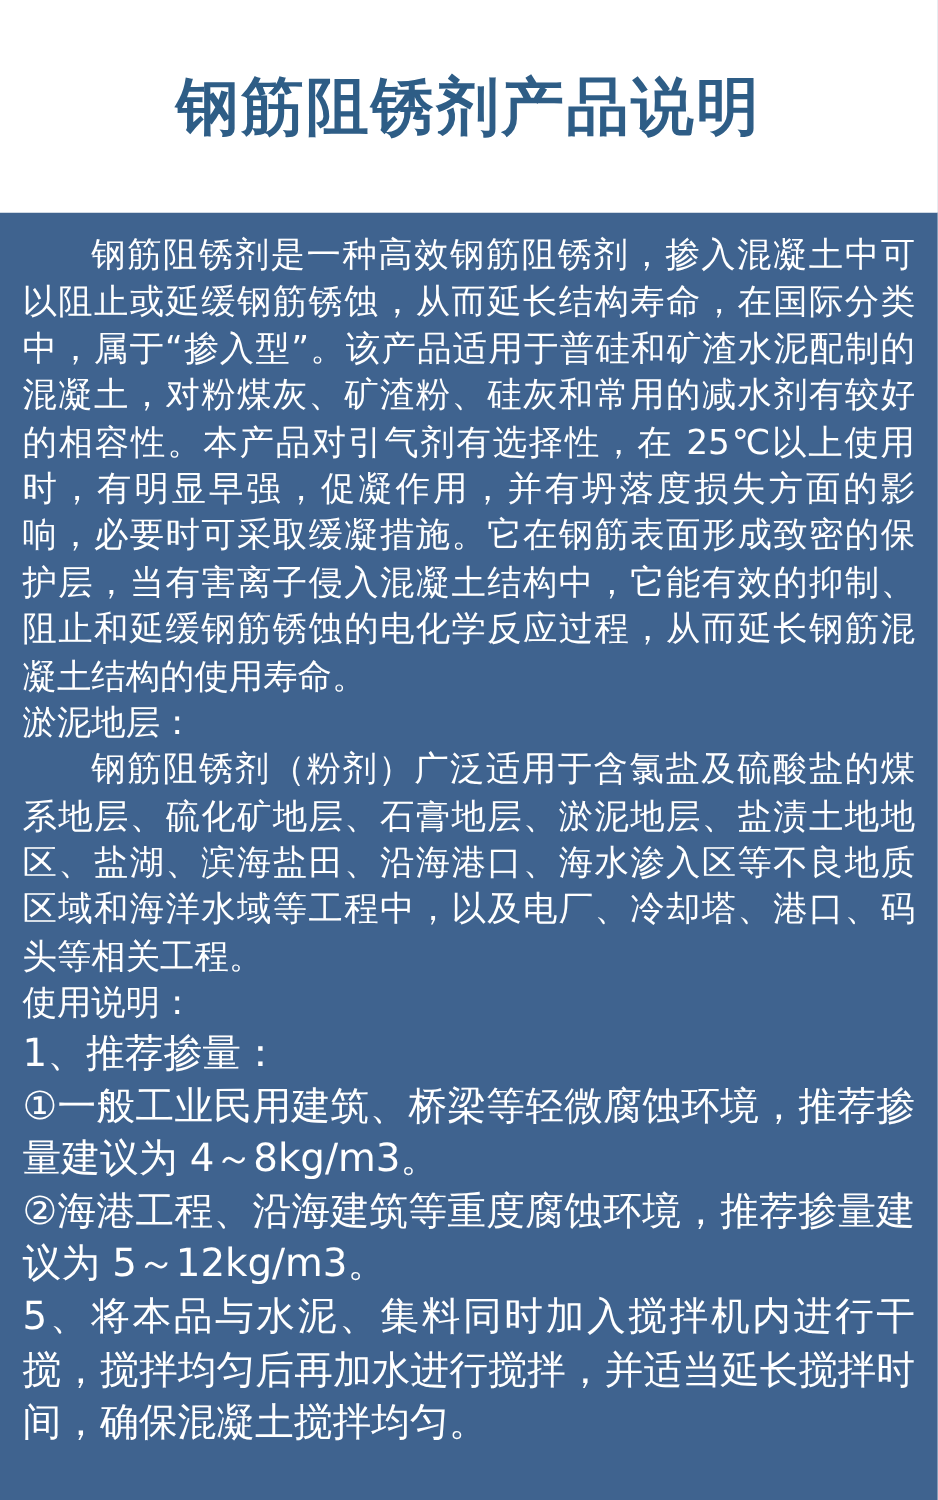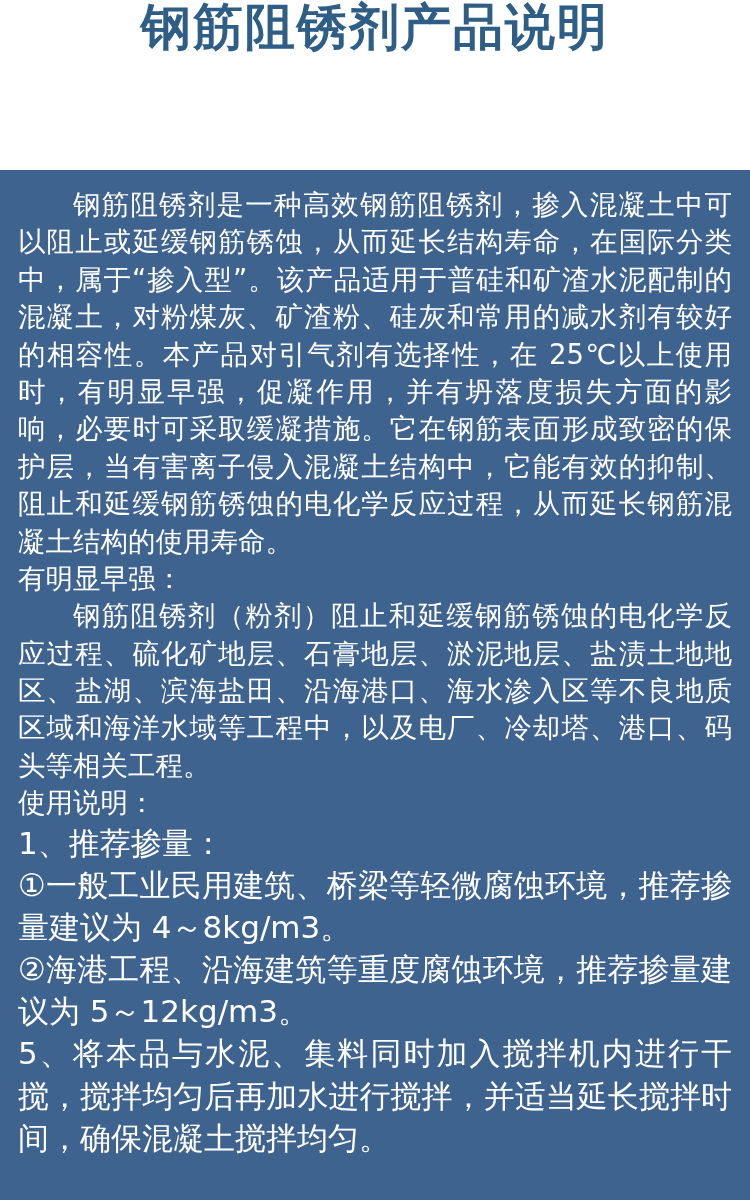--- a/index.html
+++ b/index.html
@@ -20,21 +20,21 @@
     background: #ffffff;
     box-sizing: border-box;
     display: flex;
     flex-direction: column;
   }
   
   .header {
     height: 170px;
     background: #ffffff;
     display: flex;
-    align-items: flex-start;
+    align-items: center;
     justify-content: center;
     flex: 0 0 auto;
     position: relative;
   }
   .header-title {
     color: #2e5d86;
     font-family: "DejaVu Sans", "Liberation Sans", sans-serif;
     font-weight: bold;
     font-size: 50px;
     letter-spacing: 2px;
@@ -85,23 +85,23 @@
 <div class="page">
 
   <div class="header" style="background: rgb(255, 255, 255);">
     <div class="header-title" style="color: rgb(46, 93, 134);">钢筋阻锈剂产品说明</div>
   </div>
 
   <div class="body-band" style="background: rgb(63, 99, 143); color: rgb(255, 255, 255);">
 
     <p class="para indent">钢筋阻锈剂是一种高效钢筋阻锈剂，掺入混凝土中可以阻止或延缓钢筋锈蚀，从而延长结构寿命，在国际分类中，属于“掺入型”。该产品适用于普硅和矿渣水泥配制的混凝土，对粉煤灰、矿渣粉、硅灰和常用的减水剂有较好的相容性。本产品对引气剂有选择性，在 25℃以上使用时，有明显早强，促凝作用，并有坍落度损失方面的影响，必要时可采取缓凝措施。它在钢筋表面形成致密的保护层，当有害离子侵入混凝土结构中，它能有效的抑制、阻止和延缓钢筋锈蚀的电化学反应过程，从而延长钢筋混凝土结构的使用寿命。</p>
 
-    <p class="label">有明显早强：</p>
+    <p class="label">淤泥地层：</p>
 
-    <p class="para indent">钢筋阻锈剂（粉剂）阻止和延缓钢筋锈蚀的电化学反应过程、硫化矿地层、石膏地层、淤泥地层、盐渍土地地区、盐湖、滨海盐田、沿海港口、海水渗入区等不良地质区域和海洋水域等工程中，以及电厂、冷却塔、港口、码头等相关工程。</p>
+    <p class="para indent">钢筋阻锈剂（粉剂）广泛适用于含氯盐及硫酸盐的煤系地层、硫化矿地层、石膏地层、淤泥地层、盐渍土地地区、盐湖、滨海盐田、沿海港口、海水渗入区等不良地质区域和海洋水域等工程中，以及电厂、冷却塔、港口、码头等相关工程。</p>
 
     <p class="label">使用说明：</p>
 
     <p class="item">1、推荐掺量：</p>
 
     <p class="item">①一般工业民用建筑、桥梁等轻微腐蚀环境，推荐掺量建议为 4～8kg/m3。</p>
 
     <p class="item">②海港工程、沿海建筑等重度腐蚀环境，推荐掺量建议为 5～12kg/m3。</p>
 
     <p class="item">5、将本品与水泥、集料同时加入搅拌机内进行干搅，搅拌均匀后再加水进行搅拌，并适当延长搅拌时间，确保混凝土搅拌均匀。</p>

